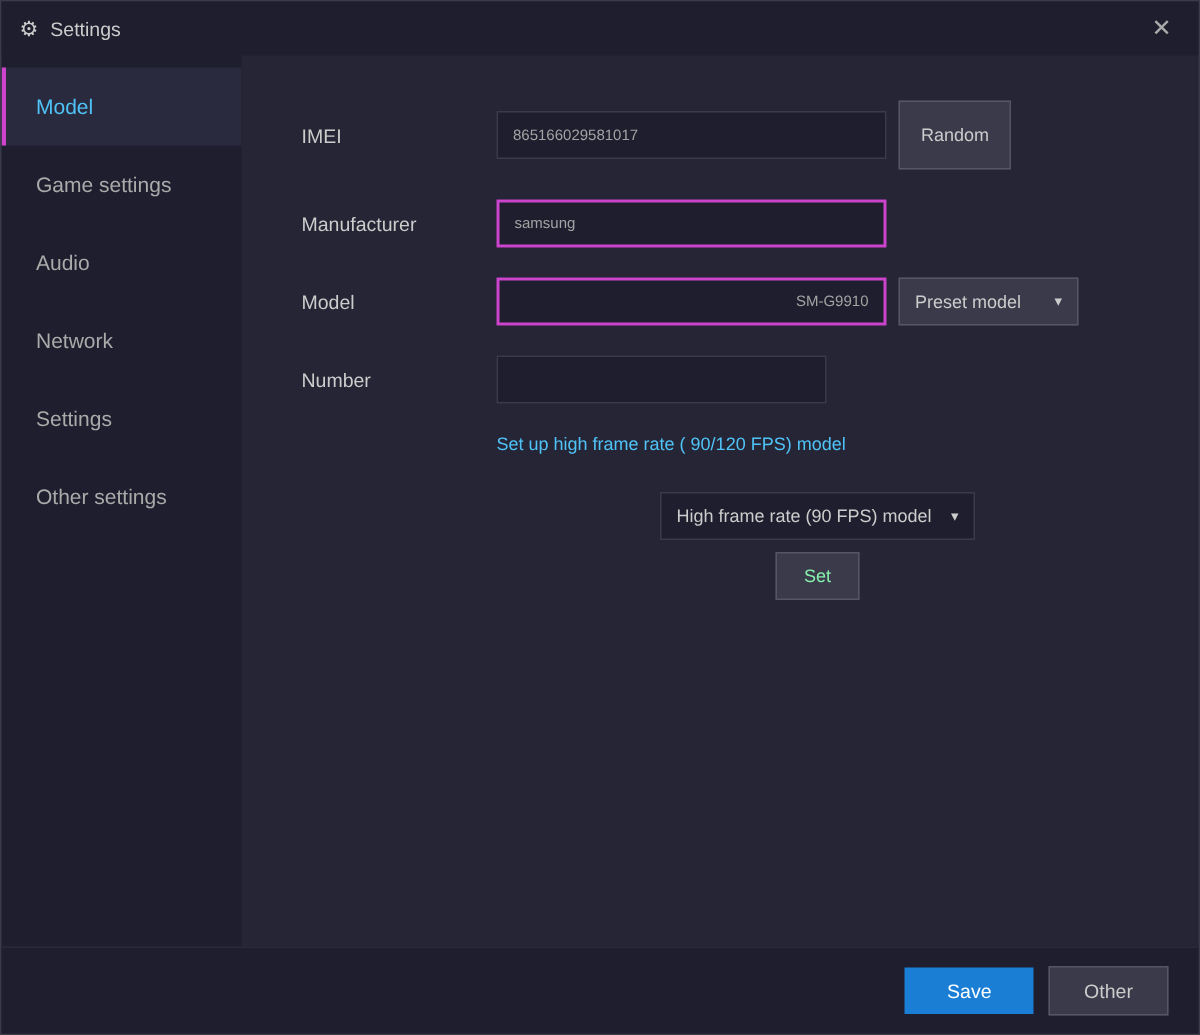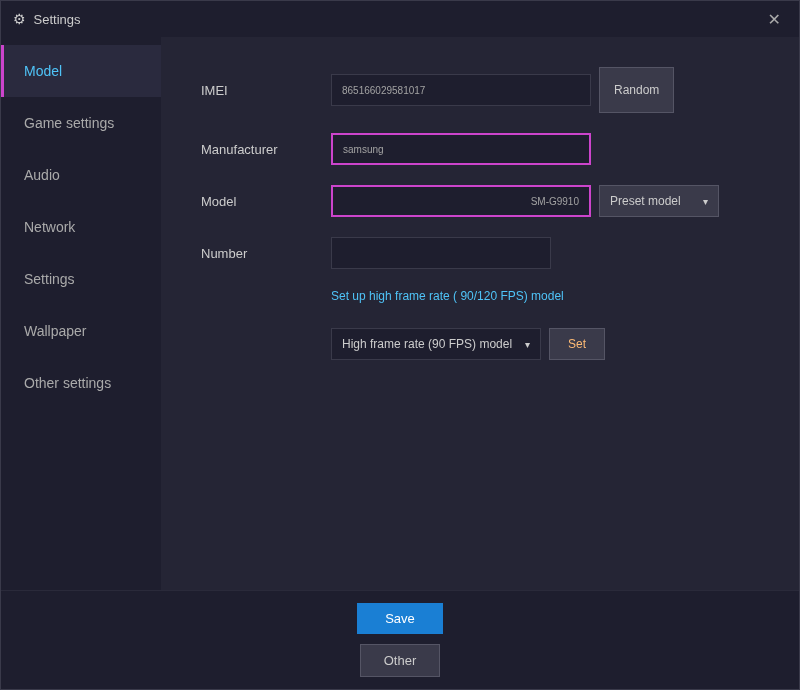--- a/index.html
+++ b/index.html
@@ -141,54 +141,54 @@
       font-size: 12px;
       margin-bottom: 25px;
       margin-left: 130px;
       cursor: pointer;
     }
     .fps-row {
       display: flex;
       align-items: center;
       margin-left: 130px;
       gap: 8px;
+      flex-direction: column;
     }
     .fps-dropdown {
       display: flex;
       align-items: center;
       background: #1e1e2e;
       border: 1px solid #3a3a4a;
       color: #cccccc;
       font-size: 12px;
       padding: 6px 10px;
       cursor: pointer;
       height: 32px;
       min-width: 210px;
       justify-content: space-between;
       gap: 6px;
     }
     .btn-set {
       background: #3a3a4a;
       border: 1px solid #555565;
-      color: #fdba74;
+      color: #86efac;
       font-size: 12px;
       padding: 6px 18px;
       cursor: pointer;
       height: 32px;
     }
     .footer {
       display: flex;
       justify-content: flex-end;
       align-items: center;
       padding: 12px 20px;
       background: #1e1e2e;
       gap: 10px;
       flex-shrink: 0;
       border-top: 1px solid #2a2a3a;
-      flex-direction: column;
     }
     .btn-save {
       background: #1a7fd4;
       border: none;
       color: #ffffff;
       font-size: 13px;
       padding: 8px 28px;
       cursor: pointer;
       min-width: 80px;
     }
@@ -217,21 +217,20 @@
   </div>
 
   <div class="content">
 
     <div class="sidebar">
       <div class="sidebar-item active">Model</div>
       <div class="sidebar-item">Game settings</div>
       <div class="sidebar-item">Audio</div>
       <div class="sidebar-item">Network</div>
       <div class="sidebar-item">Settings</div>
-      <div class="sidebar-item">Wallpaper</div>
       <div class="sidebar-item">Other settings</div>
     </div>
 
     <div class="main-panel">
 
       <div class="form-row">
         <span class="form-label">IMEI</span>
         <input class="form-input input-standard" type="text" value="865166029581017" style="">
         <button class="btn-random">Random</button>
       </div>

